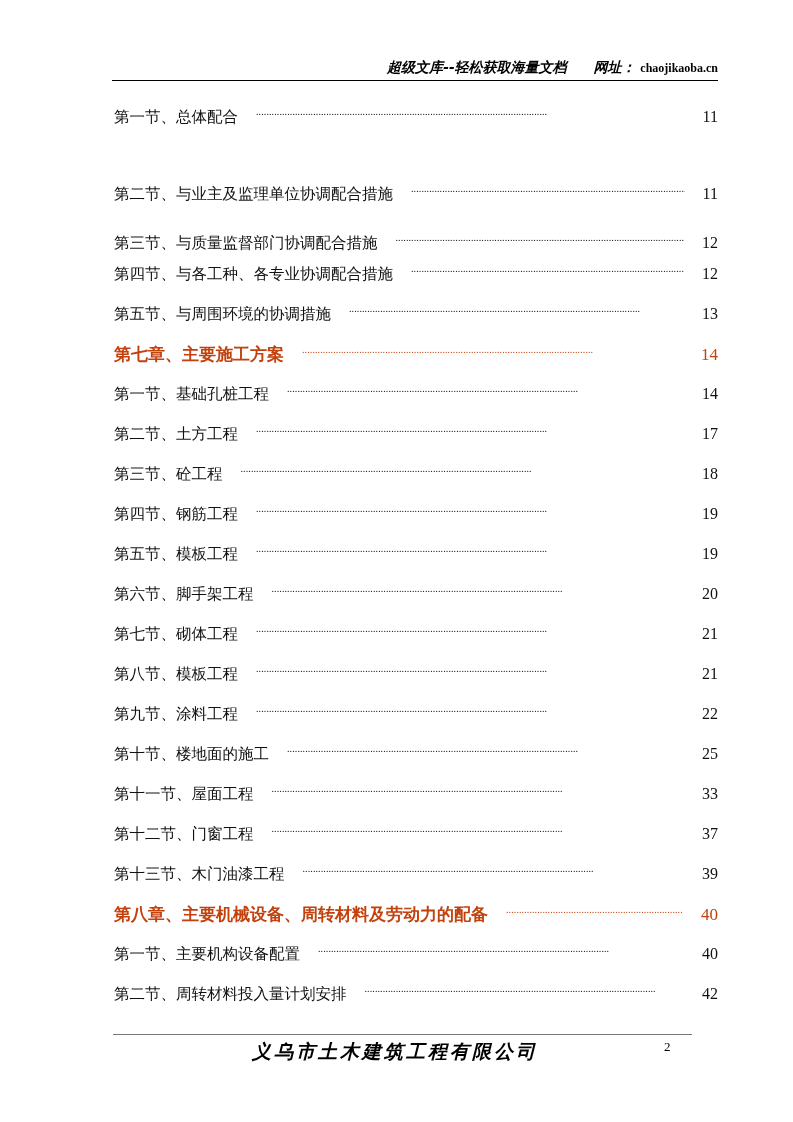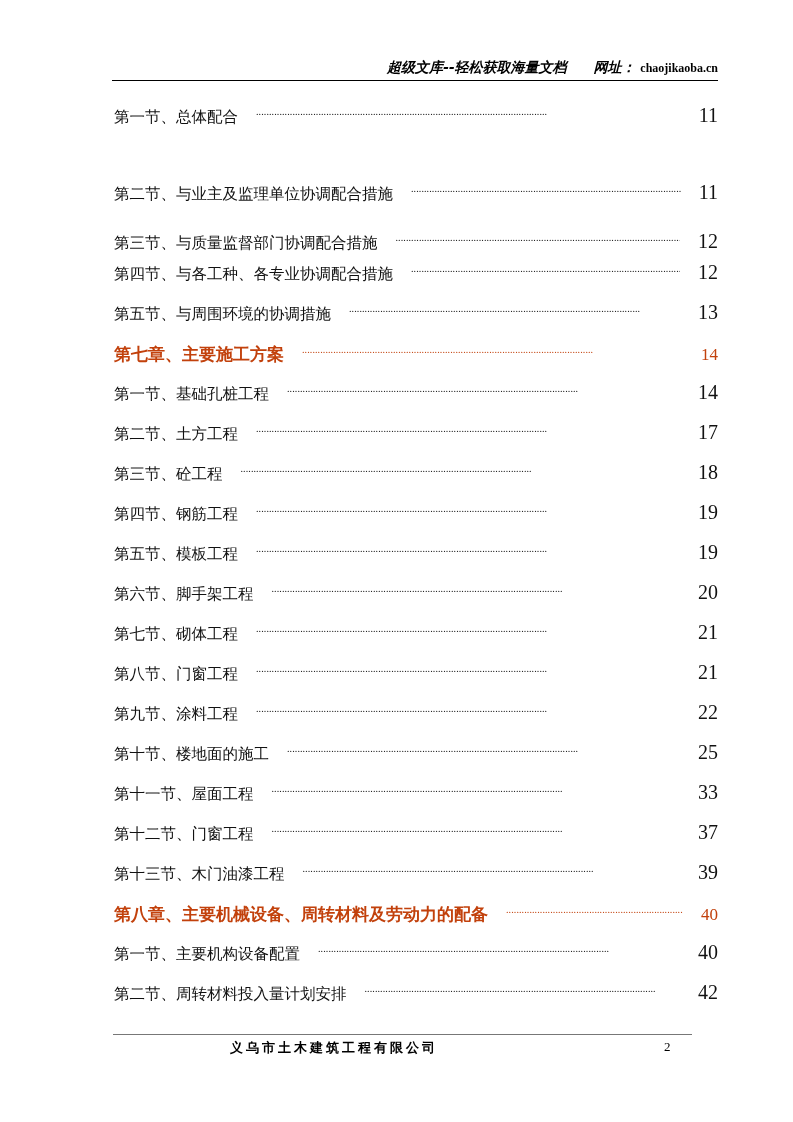--- a/index.html
+++ b/index.html
@@ -32,30 +32,30 @@
   .toc-entry .leader {
     flex: 1 1 auto; overflow: hidden; margin: 0 1px; position: relative; height: 26px;
   }
   .toc-entry .leader::after {
     content: ". . . . . . . . . . . . . . . . . . . . . . . . . . . . . . . . . . . . . . . . . . . . . . . . . . . . . . . . . . . . . . . . . . . . . . . . . . . . . . . . . . . . . . . . . . . . . . . . . . . . . . . . . . . . . . . .";
     position: absolute; left: 0; bottom: 0; white-space: nowrap;
     font-family: "Liberation Serif", serif; font-size: 10px; letter-spacing: -1.2px; line-height: 20px;
     font-weight: normal;
   }
   .toc-entry .page {
-    flex: 0 0 auto; font-family: "Liberation Serif", serif; font-size: 20px;
+    flex: 0 0 auto; font-family: "Liberation Serif", serif; font-size: 16px;
   }
   .toc-entry.chapter .page { font-weight: normal; font-size: 17px; }
   .footer-rule {
     position: absolute; left: 113px; top: 1034px; width: 579px; height: 0;
     border-top: 1px solid #777;
   }
   .footer-company {
-    position: absolute; left: 230px; top: 1039px; width: 330px; text-align: left;
-    font-size: 13px; font-weight: bold; letter-spacing: 3px; white-space: nowrap;
+    position: absolute; left: 230px; top: 1039px; width: 330px; text-align: center;
+    font-size: 19px; font-weight: bold; font-style: italic; letter-spacing: 3px; white-space: nowrap;
   }
   .footer-page {
     position: absolute; left: 664px; top: 1039px; font-family: "Liberation Serif", serif; font-size: 13px;
   }
 </style>
 </head>
 <body>
 
 <div class="header">
   <span>超级文库--轻松获取海量文档</span>
@@ -124,21 +124,21 @@
     <span class="title">第六节、脚手架工程</span>
     <span class="leader"></span>
     <span class="page">20</span>
   </div>
   <div class="toc-entry" style="top:517px">
     <span class="title">第七节、砌体工程</span>
     <span class="leader"></span>
     <span class="page">21</span>
   </div>
   <div class="toc-entry" style="top:557px">
-    <span class="title">第八节、门窗工程</span>
+    <span class="title">第八节、模板工程</span>
     <span class="leader"></span>
     <span class="page">21</span>
   </div>
   <div class="toc-entry" style="top:597px">
     <span class="title">第九节、涂料工程</span>
     <span class="leader"></span>
     <span class="page">22</span>
   </div>
   <div class="toc-entry" style="top:637px">
     <span class="title">第十节、楼地面的施工</span>

